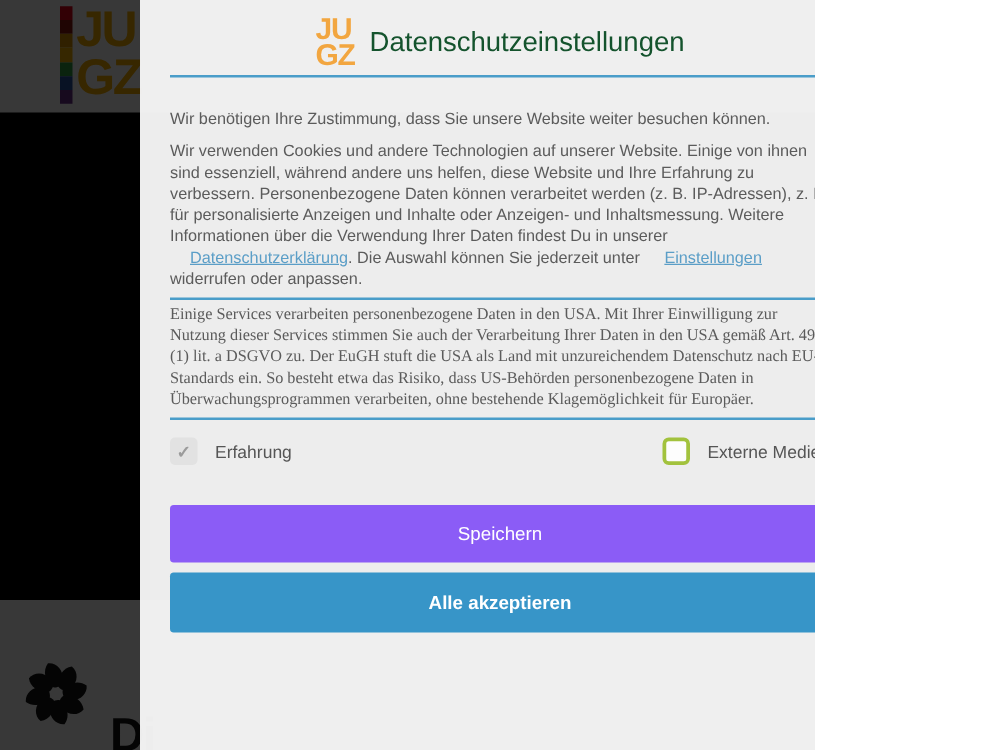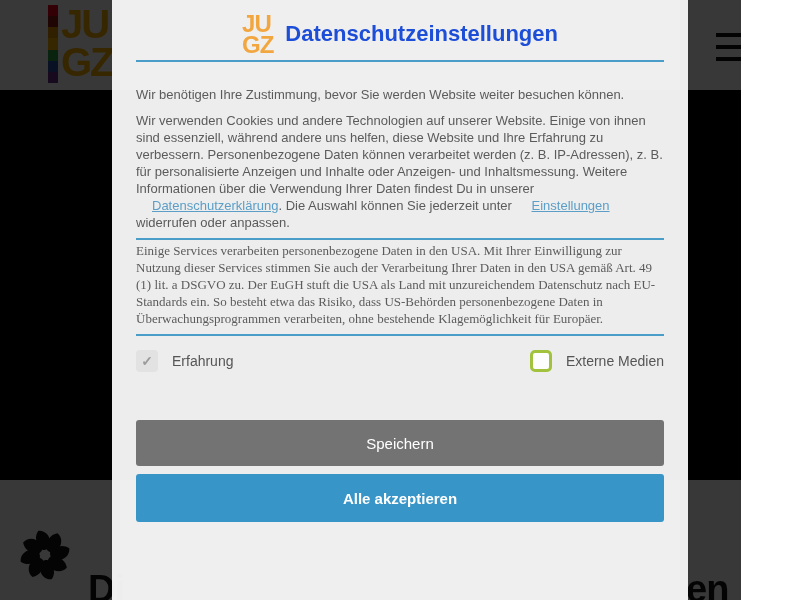--- a/index.html
+++ b/index.html
@@ -1,18 +1,18 @@
 <!DOCTYPE html>
 <html><head>
 <meta charset="utf-8">
 <style>
   * { margin:0; padding:0; box-sizing:border-box; }
   html,body { width:800px; height:600px; overflow:hidden; background:#fff;
               font-family:"Liberation Sans", sans-serif; }
-  .stage { position:relative; width:741px; height:600px; overflow:hidden; }
+  .stage { position:relative; width:652px; height:600px; overflow:hidden; }
 
   
   .page { position:absolute; inset:0; background:#fff; }
   .site-header { position:absolute; left:0; top:0; width:800px; height:90px; background:#fff; }
   .brand { position:absolute; left:48px; top:5px; display:flex; }
   .rainbow { width:10px; height:78px; display:flex; flex-direction:column; }
   .brand-letters { margin-left:3px; font-weight:bold; font-size:40px; line-height:0.95;
                    letter-spacing:-2px; color:#f9b000; }
   .hamburger { position:absolute; right:46px; top:33px; width:38px; cursor:pointer; }
   .hamburger .bar { width:38px; height:4px; background:#111; margin-bottom:8px; }
@@ -33,41 +33,41 @@
   .overlay { position:absolute; inset:0; background:rgba(0,0,0,0.78); }
 
   
   .modal { position:absolute; left:112px; top:-28px; width:576px; height:700px;
            background:rgba(247,247,247,0.96); padding:0 24px; }
   .modal-header { position:relative; padding-top:36px; height:88px;
                   display:flex; justify-content:center; align-items:center; gap:12px; }
   .modal-logo { color:#f2a640; font-weight:bold; font-size:24px; line-height:0.88;
                 letter-spacing:-1px; text-align:left; }
   .modal-logo span { display:block; }
-  .modal-title { font-size:22px; font-weight:bold; color:#1d4ed8; }
+  .modal-title { font-size:22px; font-weight:normal; color:#14532d; }
 
   .divider { height:2px; background:#4a9dc9; }
   .d1 { margin-top:0px; } .d2 { margin-top:7px; } .d3 { margin-top:7px; }
 
   .modal p { font-size:13px; line-height:17px; color:#5b5b5b; }
   .p1 { margin-top:24px; } .p2 { margin-top:9px; } .p3 { margin-top:9px; } .p4 { margin-top:2px;font-family:Liberation Serif, serif; }
   .modal a { color:#5b9ec7; text-decoration:underline; cursor:pointer;margin-left:16px; }
 
   .checkbox-row { margin-top:14px; display:flex; justify-content:space-between; align-items:center; }
   .checkbox-group { display:flex; align-items:center; gap:14px; cursor:pointer; }
   .cb { width:22px; height:22px; border-radius:4px; display:flex; align-items:center;
         justify-content:center; }
   .cb-checked { background:#e2e2e2; color:#9b9b9b; font-size:14px; font-weight:bold; }
   .cb-unchecked { background:#fdfdfd; border:3px solid #a2c23d; border-radius:5px; }
   .cb-label { font-size:14px; color:#555; }
 
   .btn { width:100%; height:46px; border:none; border-radius:3px; display:flex;
          align-items:center; justify-content:center; font-size:15px; color:#fff;
          cursor:pointer; font-family:"Liberation Sans", sans-serif; }
-  .btn-save { margin-top:48px; background:#737373; }
+  .btn-save { margin-top:32px; background:#8b5cf6; }
   .btn-accept { margin-top:8px; background:#3795c8; font-weight:bold; height:48px; }
 </style>
 </head>
 <body>
 
 <div class="stage">
 
   <div class="page">
     <div class="site-header">
       <div class="brand">
@@ -125,21 +125,21 @@
       <div class="modal-logo">
         <span>JU</span>
         <span>GZ</span>
       </div>
       <div class="modal-title">Datenschutzeinstellungen</div>
 
     </div>
 
     <div class="divider d1"></div>
 
-    <p class="p1">Wir benötigen Ihre Zustimmung, bevor Sie werden Website weiter besuchen können.</p>
+    <p class="p1">Wir benötigen Ihre Zustimmung, dass Sie unsere Website weiter besuchen können.</p>
     <p class="p3"><span>Wir verwenden Cookies und andere Technologien auf unserer Website. Einige von ihnen sind essenziell, während andere uns helfen, diese Website und Ihre Erfahrung zu verbessern. Personenbezogene Daten können verarbeitet werden (z. B. IP-Adressen), z. B. für personalisierte Anzeigen und Inhalte oder Anzeigen- und Inhaltsmessung. Weitere Informationen über die Verwendung Ihrer Daten findest Du in unserer </span><a>Datenschutzerklärung</a><span>. Die Auswahl können Sie jederzeit unter </span><a>Einstellungen</a><span> widerrufen oder anpassen.</span></p>
 
     <div class="divider d2"></div>
 
     <p class="p4">Einige Services verarbeiten personenbezogene Daten in den USA. Mit Ihrer Einwilligung zur Nutzung dieser Services stimmen Sie auch der Verarbeitung Ihrer Daten in den USA gemäß Art. 49 (1) lit. a DSGVO zu. Der EuGH stuft die USA als Land mit unzureichendem Datenschutz nach EU-Standards ein. So besteht etwa das Risiko, dass US-Behörden personenbezogene Daten in Überwachungsprogrammen verarbeiten, ohne bestehende Klagemöglichkeit für Europäer.</p>
 
     <div class="divider d3"></div>
 
     <div class="checkbox-row">
       <div class="checkbox-group">

